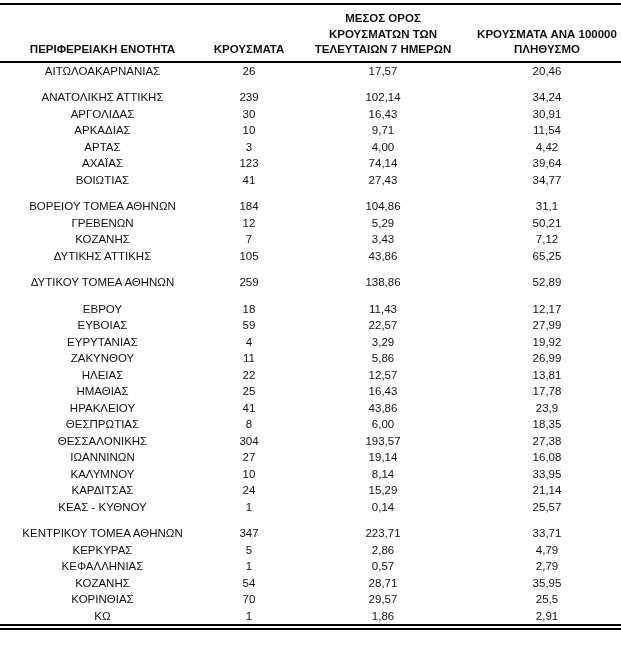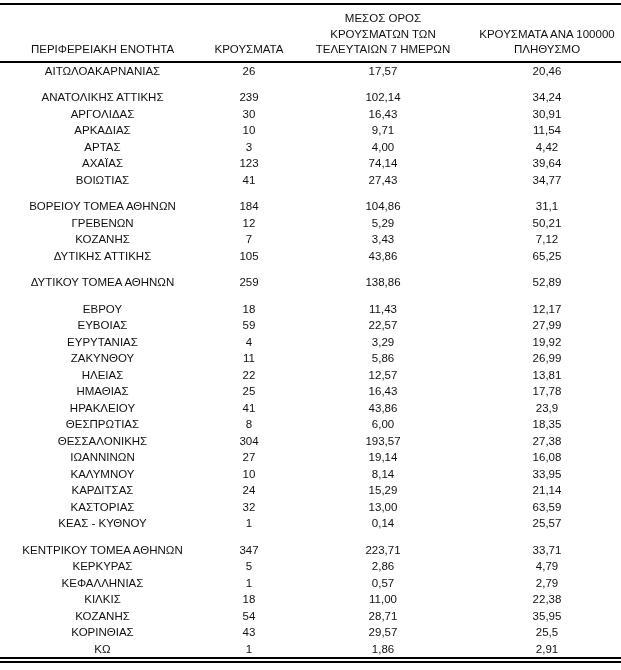--- a/index.html
+++ b/index.html
@@ -19,21 +19,21 @@
     width: 621px;
   }
   table.cases-table {
     width: 621px;
     border-collapse: collapse;
     table-layout: fixed;
     border-top: 2px solid #000000;
     border-bottom: 6px double #000000;
   }
   .cases-table th {
-    font-weight: normal;
+    font-weight: bold;
     font-size: 11.5px;
     line-height: 15.5px;
     vertical-align: bottom;
     text-align: center;
     white-space: pre-line;
     padding: 6px 0 3px 0;
     border-bottom: 2px solid #000000;
     height: 44px;
   }
   .cases-table td {
@@ -224,26 +224,20 @@
           <td>8,14</td>
           <td>33,95</td>
         </tr>
         <tr>
           <td>ΚΑΡΔΙΤΣΑΣ</td>
           <td>24</td>
           <td>15,29</td>
           <td>21,14</td>
         </tr>
         <tr>
-          <td>ΚΑΣΤΟΡΙΑΣ</td>
-          <td>32</td>
-          <td>13,00</td>
-          <td>63,59</td>
-        </tr>
-        <tr>
           <td>ΚΕΑΣ - ΚΥΘΝΟΥ</td>
           <td>1</td>
           <td>0,14</td>
           <td>25,57</td>
         </tr>
         <tr class="spacer">
           <td colspan="4"></td>
         </tr>
         <tr>
           <td>ΚΕΝΤΡΙΚΟΥ ΤΟΜΕΑ ΑΘΗΝΩΝ</td>
@@ -257,34 +251,28 @@
           <td>2,86</td>
           <td>4,79</td>
         </tr>
         <tr>
           <td>ΚΕΦΑΛΛΗΝΙΑΣ</td>
           <td>1</td>
           <td>0,57</td>
           <td>2,79</td>
         </tr>
         <tr>
-          <td>ΚΙΛΚΙΣ</td>
-          <td>18</td>
-          <td>11,00</td>
-          <td>22,38</td>
-        </tr>
-        <tr>
           <td>ΚΟΖΑΝΗΣ</td>
           <td>54</td>
           <td>28,71</td>
           <td>35,95</td>
         </tr>
         <tr>
           <td>ΚΟΡΙΝΘΙΑΣ</td>
-          <td>43</td>
+          <td>70</td>
           <td>29,57</td>
           <td>25,5</td>
         </tr>
         <tr>
           <td>ΚΩ</td>
           <td>1</td>
           <td>1,86</td>
           <td>2,91</td>
         </tr>
       </tbody>

